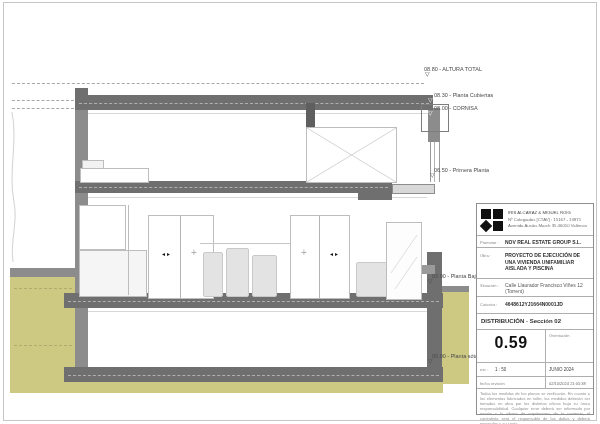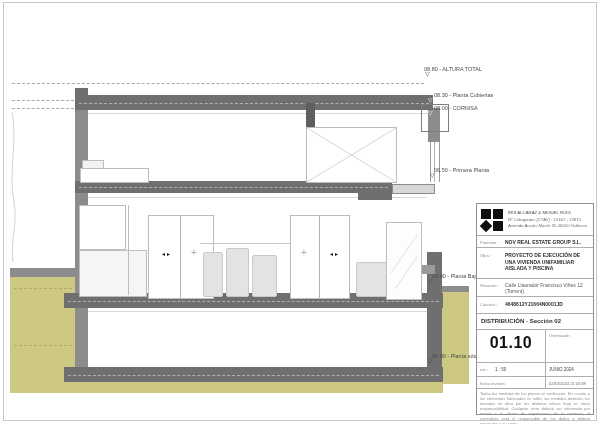--- a/index.html
+++ b/index.html
@@ -197,21 +197,21 @@
       <span class="tb-label" style="left:3px;top:5px;">Catastro :</span>
       <span class="tb-val bold" style="left:28px;top:4px;">4648612YJ1664N0001JD</span>
     </div>
 
     <div class="tb-row" style="top:109px;height:16px;">
       <span class="tb-val bold" style="left:4px;top:4px;font-size:6px;">DISTRIBUCIÓN - Sección 02</span>
     </div>
 
     <div class="tb-row" style="top:125px;height:33px;">
       <div class="vdiv"></div>
-      <div class="big-num">01.10</div>
+      <div class="big-num">0.59</div>
       <span class="tb-label" style="left:72px;top:3px;">Orientación</span>
     </div>
 
     <div class="tb-row" style="top:158px;height:14px;">
       <div class="vdiv"></div>
       <span class="tb-label" style="left:3px;top:4px;">esc :</span>
       <span class="tb-val" style="left:18px;top:4px;font-size:4.5px;color:#444;">1 : 50</span>
       <span class="tb-val" style="left:72px;top:4px;font-size:4.5px;color:#444;">JUNIO 2024</span>
     </div>
 

